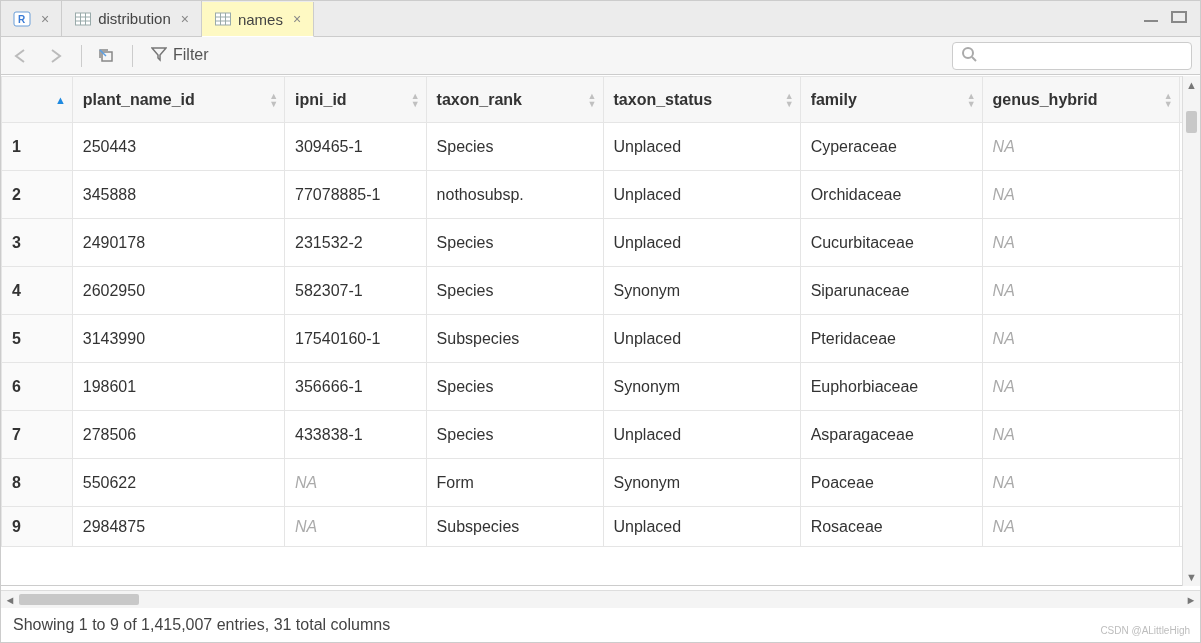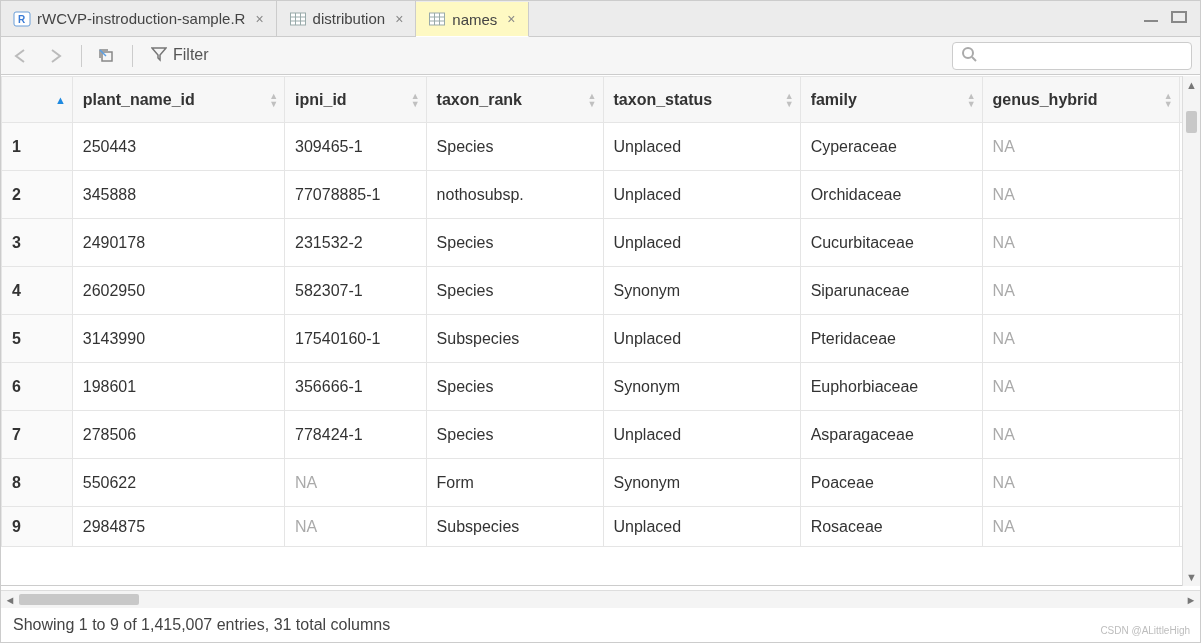--- a/index.html
+++ b/index.html
@@ -156,35 +156,34 @@
   .col-peek   { width:20px; }
   th .sort-handles {
     position:absolute; right:6px; top:50%; transform:translateY(-50%);
     display:flex; flex-direction:column; gap:0px;
     color:#c0c0c0; font-size:9px; line-height:8px;
   }
   th.rownum-header { text-align:right; }
   th.rownum-header .sort-handles { color:#1f8ae0; font-size:11px;}
   td.rownum { text-align:right; font-weight:600; color:#333; background:#fafafa;}
   td.numcell { text-align:right;margin-left:14px; }
-  td .na { color:#aaa; }
+  td .na { color:#aaa; font-style:italic; }
   tr.cut td { height:40px; }
 </style>
 </head>
 <body>
 
 <div class="tabs-bar">
   <div class="tab">
     <span class="tab-icon">
       <svg width="18" height="18" viewBox="0 0 18 18">
           <rect x="1" y="2" width="16" height="14" rx="2" fill="#fff" stroke="#6a9ed8"></rect>
           <text x="5" y="13" font-size="10" fill="#3a7bd5" font-family="Arial" font-weight="bold">R</text>
         </svg>
     </span>
-    <span>rWCVP-instroduction-sample.R</span>
     <span class="close-x">×</span>
   </div>
   <div class="tab">
     <span class="tab-icon">
       <svg width="18" height="18" viewBox="0 0 18 18">
           <rect x="1.5" y="3" width="15" height="12" fill="#fff" stroke="#9aa"></rect>
           <line x1="1.5" y1="7" x2="16.5" y2="7" stroke="#9aa"></line>
           <line x1="1.5" y1="11" x2="16.5" y2="11" stroke="#9aa"></line>
           <line x1="6.5" y1="3" x2="6.5" y2="15" stroke="#9aa"></line>
           <line x1="11.5" y1="3" x2="11.5" y2="15" stroke="#9aa"></line>
@@ -344,21 +343,21 @@
           <td>356666-1</td>
           <td>Species</td>
           <td>Synonym</td>
           <td>Euphorbiaceae</td>
           <td><span class="na">NA</span></td>
           <td></td>
         </tr>
         <tr>
           <td class="rownum">7</td>
           <td class="numcell">278506</td>
-          <td>778424-1</td>
+          <td>433838-1</td>
           <td>Species</td>
           <td>Unplaced</td>
           <td>Asparagaceae</td>
           <td><span class="na">NA</span></td>
           <td></td>
         </tr>
         <tr>
           <td class="rownum">8</td>
           <td class="numcell">550622</td>
           <td><span class="na">NA</span></td>

